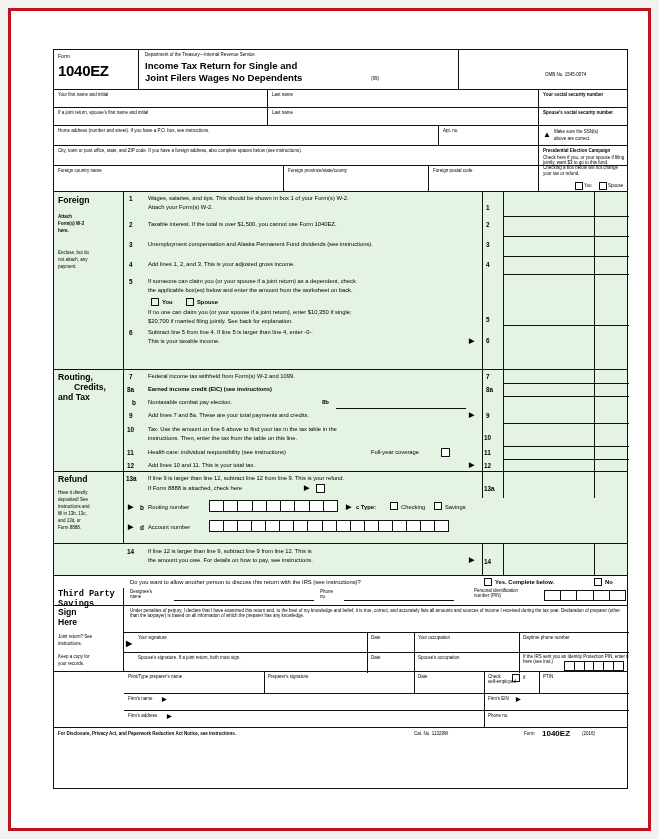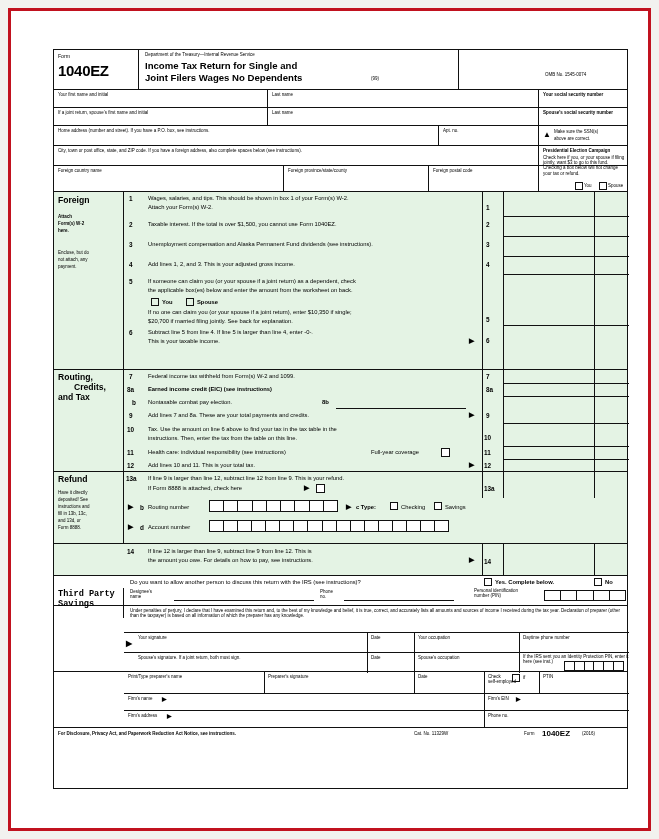--- a/index.html
+++ b/index.html
@@ -358,20 +358,28 @@
               <i></i>
               <i></i>
               <i></i>
               <i></i>
               <i></i>
             </div>
       </div>
     </div>
 
     <div class="abs bb" style="left:0;top:556px;width:100%;height:66px;">
+      <div class="abs br" style="left:0;top:0;width:70px;height:66px;">
+        <div class="abs sectitle" style="left:4px;top:2px;">Sign</div>
+        <div class="abs sectitle" style="left:4px;top:12px;">Here</div>
+        <div class="abs xtiny" style="left:4px;top:28px;">Joint return? See</div>
+        <div class="abs xtiny" style="left:4px;top:35px;">instructions.</div>
+        <div class="abs xtiny" style="left:4px;top:48px;">Keep a copy for</div>
+        <div class="abs xtiny" style="left:4px;top:55px;">your records.</div>
+      </div>
       <div class="abs xtiny" style="left:76px;top:2px;width:495px;">Under penalties of perjury, I declare that I have examined this return and, to the best of my knowledge and belief, it is true, correct, and accurately lists all amounts and sources of income I received during the tax year. Declaration of preparer (other than the taxpayer) is based on all information of which the preparer has any knowledge.</div>
 
       <div class="abs bt" style="left:70px;top:26px;width:505px;height:20px;border-top:1px solid #111;">
         <div class="abs b" style="left:2px;top:6px;font-size:8px;">▶</div>
         <div class="abs xtiny" style="left:14px;top:2px;">Your signature</div>
         <div class="abs" style="left:243px;top:0;width:1px;height:20px;background:#111;"></div>
         <div class="abs xtiny" style="left:247px;top:2px;">Date</div>
         <div class="abs" style="left:290px;top:0;width:1px;height:20px;background:#111;"></div>
         <div class="abs xtiny" style="left:294px;top:2px;">Your occupation</div>
         <div class="abs" style="left:395px;top:0;width:1px;height:20px;background:#111;"></div>

